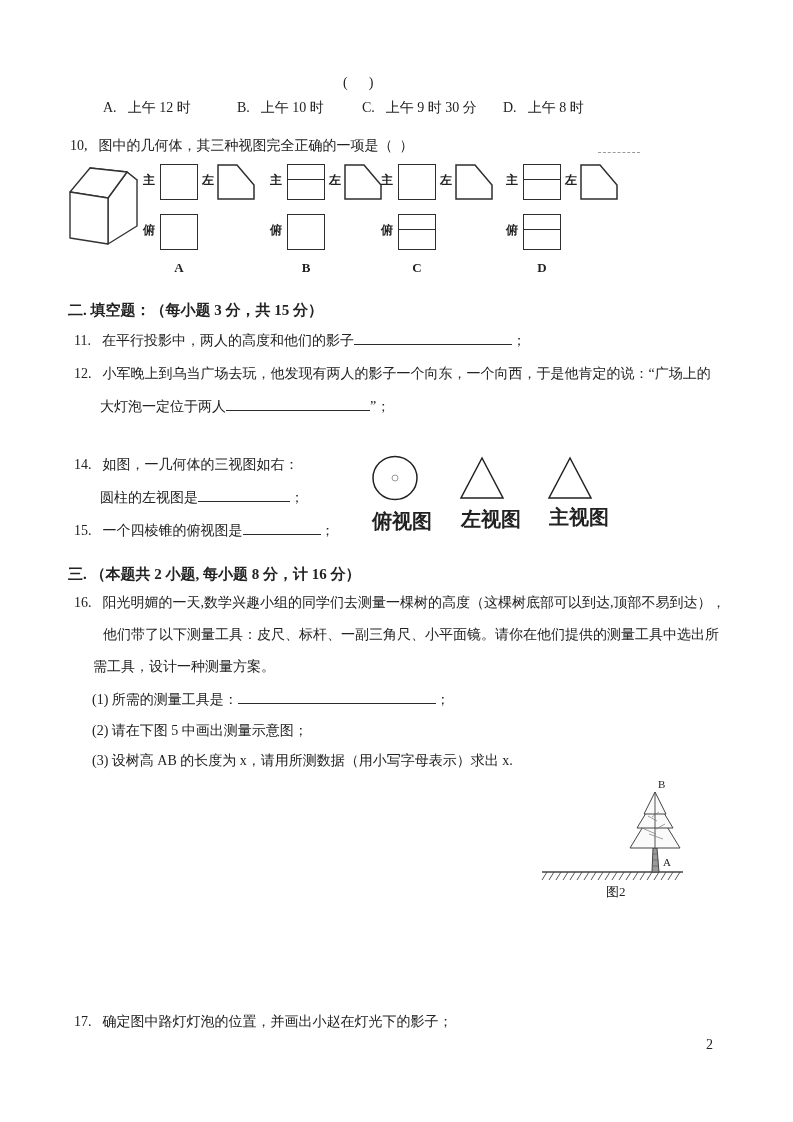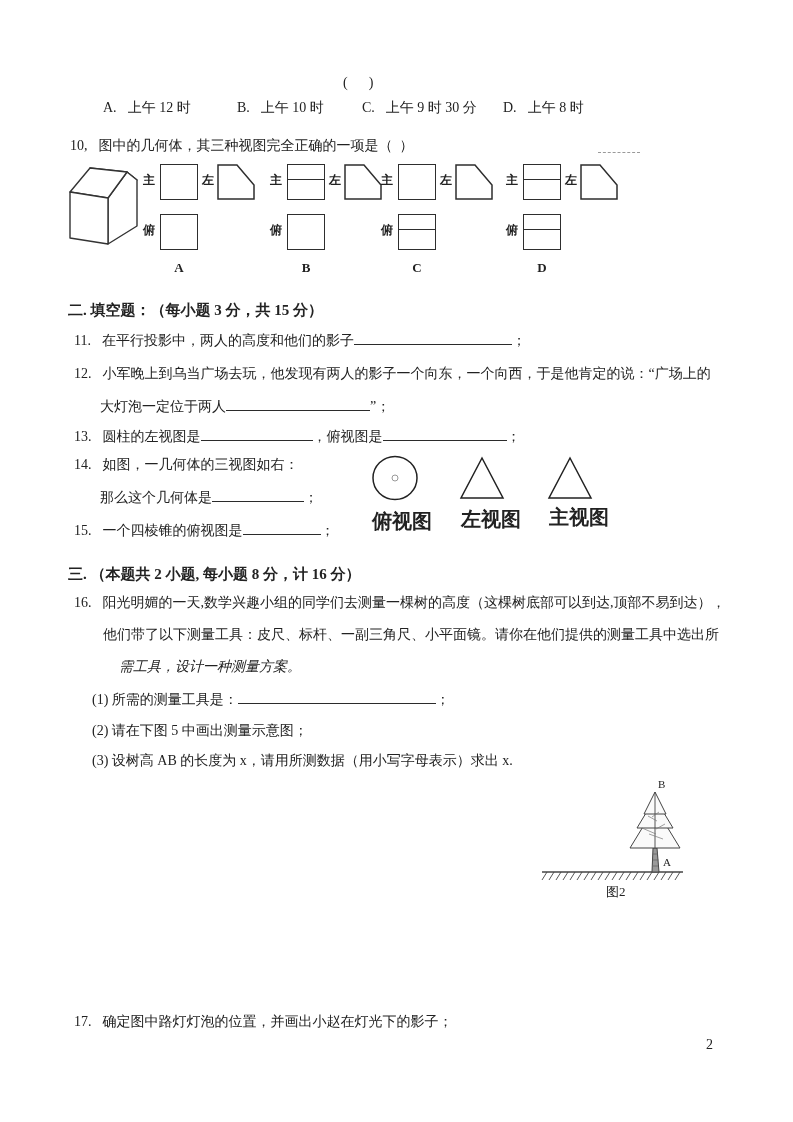--- a/index.html
+++ b/index.html
@@ -97,24 +97,23 @@
     <div class="optletter">D</div>
   </div>
 
   <div class="line bold" style="left:68px; top:301px;">二. 填空题：（每小题 3 分，共 15 分）</div>
 
   <div class="line" style="left:74px; top:331px;"><span class="qnum">11.</span><span>在平行投影中，两人的高度和他们的影子</span><span class="blank" style="width:158px;"></span><span>；</span></div>
 
   <div class="line" style="left:74px; top:365px;"><span class="qnum">12.</span><span>小军晚上到乌当广场去玩，他发现有两人的影子一个向东，一个向西，于是他肯定的说：“广场上的</span></div>
   <div class="line" style="left:100px; top:397px;"><span>大灯泡一定位于两人</span><span class="blank" style="width:144px;"></span><span>”；</span></div>
 
-  <div class="line" style="left:74px; top:427px;"><span class="qnum">13.</span><span>圆柱的左视图是</span><span class="blank" style="width:112px;"></span><span>，俯视图是</span><span class="blank" style="width:124px;"></span><span>；</span></div>
 
   <div class="line" style="left:74px; top:456px;"><span class="qnum">14.</span><span>如图，一几何体的三视图如右：</span></div>
-  <div class="line" style="left:100px; top:488px;"><span>那么这个几何体是</span><span class="blank" style="width:92px;"></span><span>；</span></div>
+  <div class="line" style="left:100px; top:488px;"><span>圆柱的左视图是</span><span class="blank" style="width:92px;"></span><span>；</span></div>
 
   <svg style="position:absolute; left:371px; top:455px;" width="50" height="48" viewBox="0 0 50 48">
     <ellipse cx="24" cy="23" rx="22" ry="21.5" fill="#fff" stroke="#222" stroke-width="1.5"></ellipse>
     <circle cx="24" cy="23" r="3" fill="none" stroke="#999" stroke-width="1"></circle>
   </svg>
   <svg style="position:absolute; left:459px; top:456px;" width="46" height="44" viewBox="0 0 46 44">
     <polygon points="23,2 2,42 44,42" fill="#fff" stroke="#222" stroke-width="1.5"></polygon>
   </svg>
   <svg style="position:absolute; left:547px; top:456px;" width="46" height="44" viewBox="0 0 46 44">
     <polygon points="23,2 2,42 44,42" fill="#fff" stroke="#222" stroke-width="1.5"></polygon>
@@ -122,21 +121,21 @@
   <div class="figlabel" style="left:372px; top:508px;">俯视图</div>
   <div class="figlabel" style="left:461px; top:506px;">左视图</div>
   <div class="figlabel" style="left:549px; top:504px;">主视图</div>
 
   <div class="line" style="left:74px; top:521px;"><span class="qnum">15.</span><span>一个四棱锥的俯视图是</span><span class="blank" style="width:78px;"></span><span>；</span></div>
 
   <div class="line bold" style="left:68px; top:565px;">三. （本题共 2 小题, 每小题 8 分，计 16 分）</div>
 
   <div class="line" style="left:74px; top:594px;"><span class="qnum">16.</span><span>阳光明媚的一天,数学兴趣小组的同学们去测量一棵树的高度（这棵树底部可以到达,顶部不易到达），</span></div>
   <div class="line" style="left:103px; top:626px;">他们带了以下测量工具：皮尺、标杆、一副三角尺、小平面镜。请你在他们提供的测量工具中选出所</div>
-  <div class="line" style="left:119px; top:658px;font-style:italic;">需工具，设计一种测量方案。</div>
+  <div class="line" style="left:93px; top:658px;">需工具，设计一种测量方案。</div>
   <div class="line" style="left:92px; top:690px;"><span>(1) 所需的测量工具是：</span><span class="blank" style="width:198px;"></span><span>；</span></div>
   <div class="line" style="left:92px; top:722px;text-align:right;">(2) 请在下图 5 中画出测量示意图；</div>
   <div class="line" style="left:92px; top:752px;">(3) 设树高 AB 的长度为 x，请用所测数据（用小写字母表示）求出 x.</div>
 
   <svg style="position:absolute; left:531px; top:776px;" width="218" height="118" viewBox="0 0 218 118">
     <g stroke="#444" stroke-width="1" fill="none">
 
       <path d="M11,96 H152" stroke-width="1.6"></path>
 
       <path d="M16,96 l-5,8 M23,96 l-5,8 M30,96 l-5,8 M37,96 l-5,8 M44,96 l-5,8 M51,96 l-5,8 M58,96 l-5,8 M65,96 l-5,8 M72,96 l-5,8 M79,96 l-5,8 M86,96 l-5,8 M93,96 l-5,8 M100,96 l-5,8 M107,96 l-5,8 M114,96 l-5,8 M121,96 l-5,8 M128,96 l-5,8 M135,96 l-5,8 M142,96 l-5,8 M149,96 l-5,8" stroke-width="0.9"></path>

